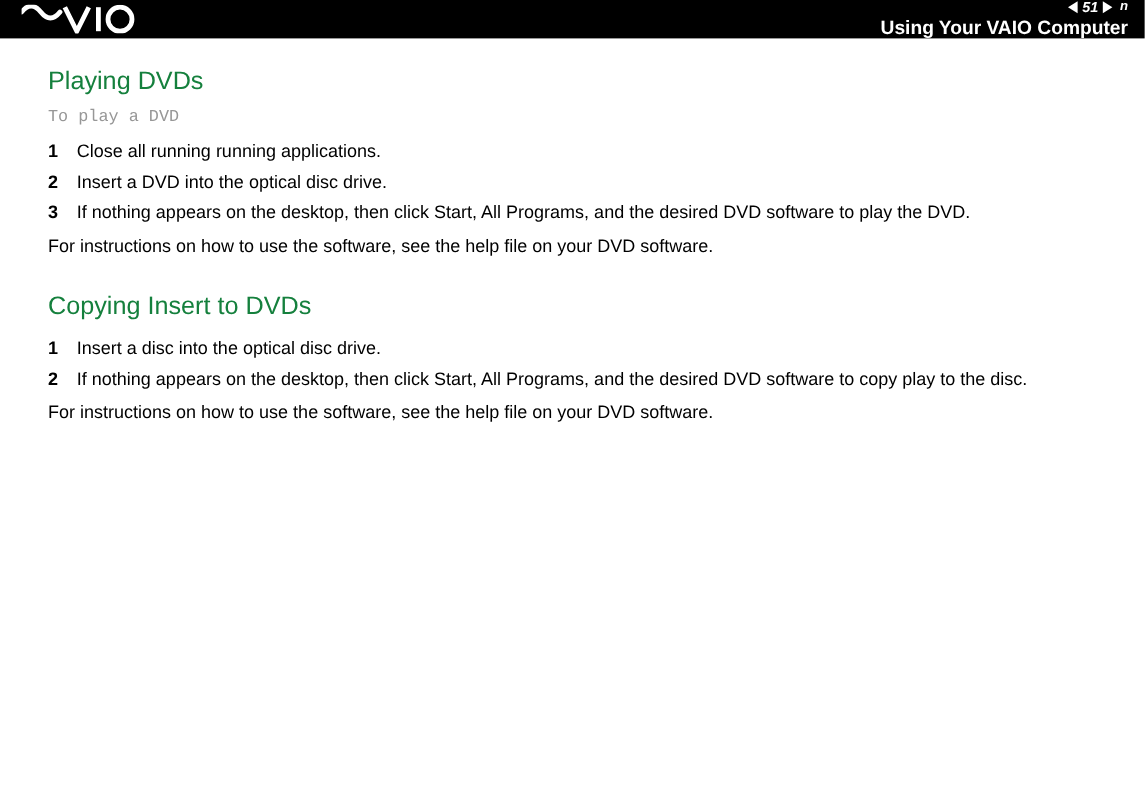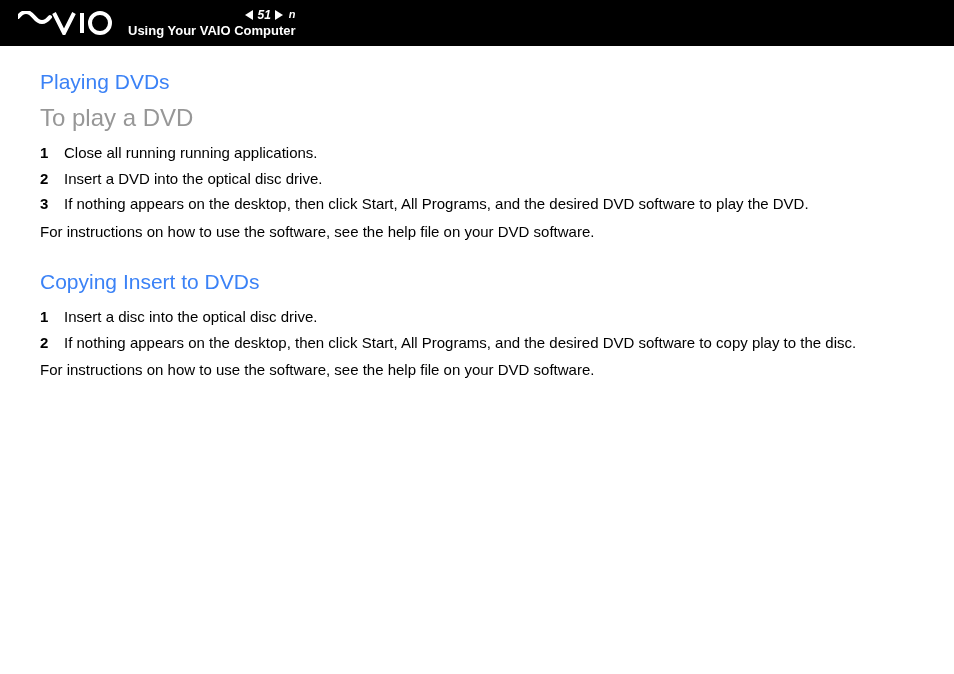--- a/index.html
+++ b/index.html
@@ -6,23 +6,24 @@
     body {
       width: 954px;
       height: 674px;
       font-family: Arial, Helvetica, sans-serif;
       background: #fff;
       overflow: hidden;
     }
     .header {
       background: #000;
       color: #fff;
-      height: 46px;
+      height: 32px;
       display: flex;
       align-items: center;
+      justify-content: space-between;
       padding: 0 14px 0 18px;
     }
     .logo {
       display: flex;
       align-items: center;
       height: 100%;
     }
     .logo svg { display: block; }
     .header-right {
       text-align: right;
@@ -44,40 +45,41 @@
     }
     .tri-left { border-right: 8px solid #fff; }
     .tri-right { border-left: 8px solid #fff; }
     .n-badge {
       font-style: italic;
       font-weight: bold;
       font-size: 11px;
       margin-left: 2px;
     }
     .header-subtitle {
-      font-size: 13px;
+      font-size: 16px;
       font-weight: bold;
       margin-top: 1px;
     }
     .content {
       padding: 24px 40px 0 40px;
     }
     .section-title {
-      color: #3b82f6;
+      color: #15803d;
       font-size: 21px;
       font-weight: normal;
       margin-top: 26px;
       margin-bottom: 10px;
     }
     .section-title.first { margin-top: 0; }
     .sub-title {
       color: #979797;
-      font-size: 24px;
+      font-size: 14px;
       font-weight: normal;
       margin-bottom: 8px;
+      font-family: Liberation Mono, monospace;
     }
     .step {
       display: flex;
       font-size: 15px;
       line-height: 1.7;
     }
     .step-num {
       font-weight: bold;
       min-width: 24px;
     }

